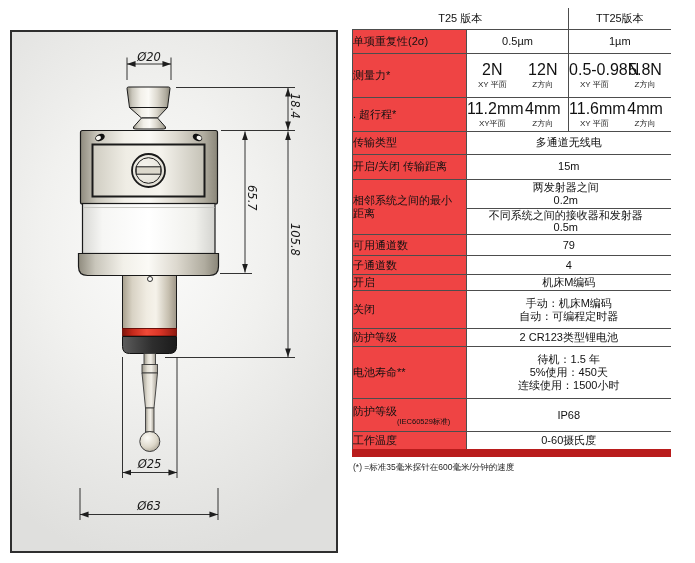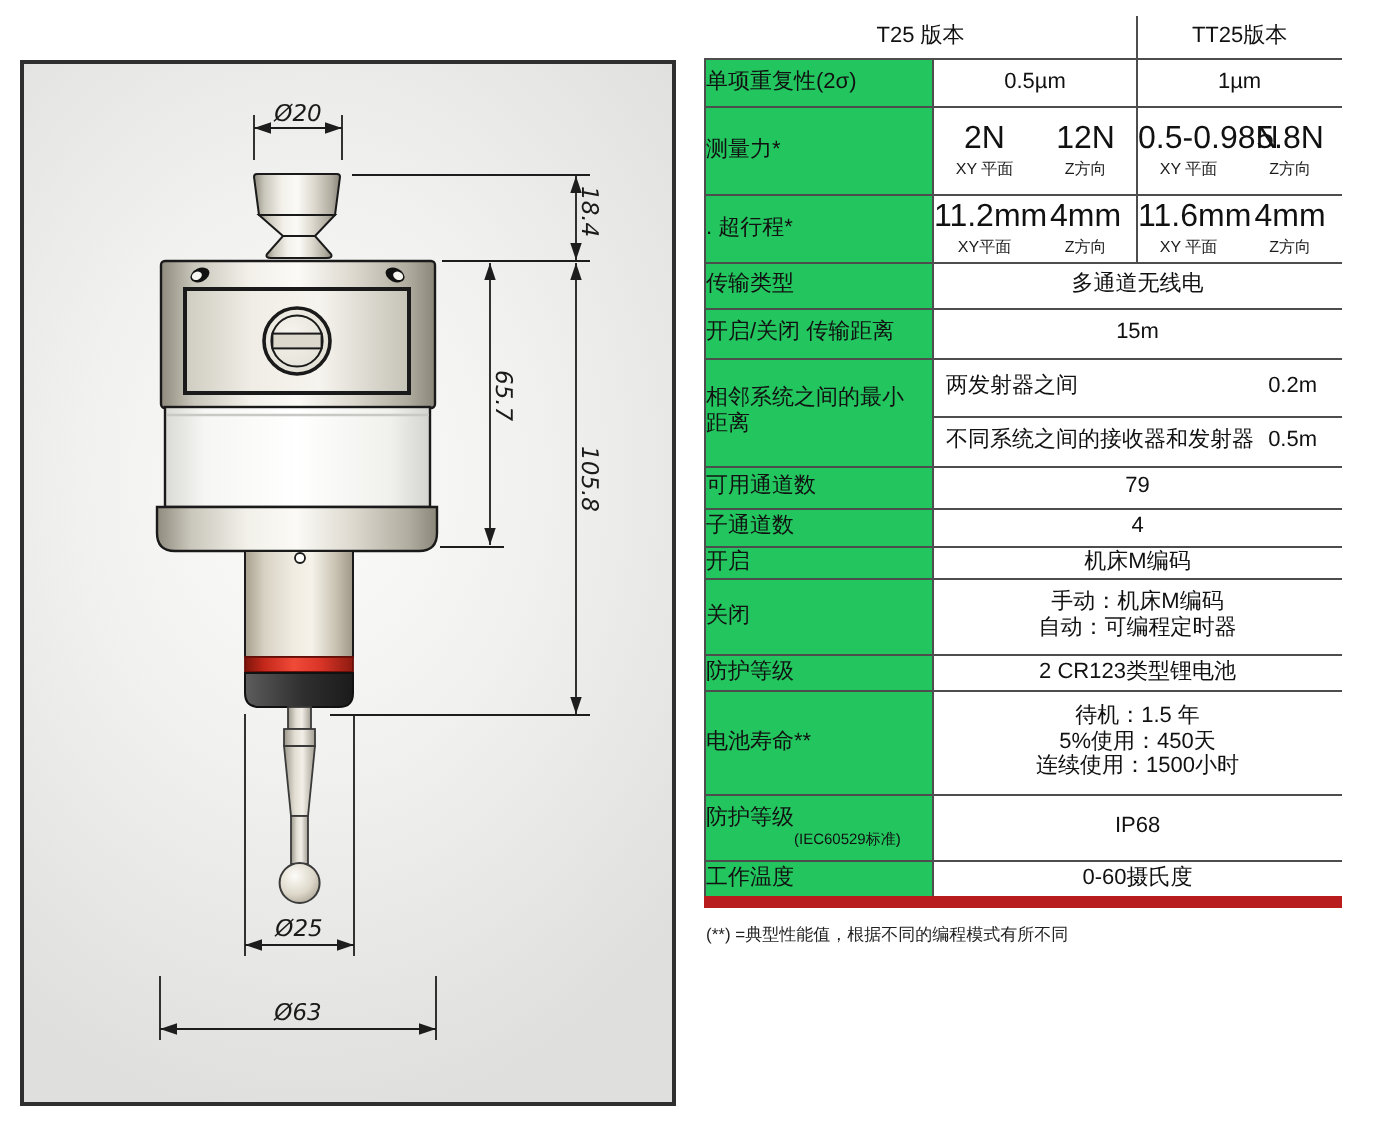--- a/index.html
+++ b/index.html
@@ -21,31 +21,31 @@
     position:absolute;left:352px;top:8px;width:318px;
     border-collapse:collapse;table-layout:fixed;
   }
   table.spec td{
     padding:0;vertical-align:middle;font-size:11px;line-height:1.18;
     border-bottom:1px solid #4d4d4d;overflow:visible;
   }
   td.hd{text-align:center;font-size:11px;border-bottom:1px solid #4d4d4d;margin-top:12px;}
   td.hd-l{border-right:1px solid #4d4d4d;}
   td.lab{
-    background:#22c55e;text-align:left;padding:2px 3px 2px 5px;
+    background:#ef4444;text-align:left;padding:2px 3px 2px 5px;
     border-left:1px solid #4d4d4d;border-right:1px solid #4d4d4d;
   }
   td.val{text-align:center;}
   td.mid{border-right:1px solid #4d4d4d;}
   .v{display:block;font-size:16px;white-space:nowrap;}
   .u{display:block;font-size:8px;color:#1c1c1c;white-space:nowrap;}
   .ml{white-space:pre-line;}
   .labnote{display:block;font-size:7.5px;padding-left:44px;}
-  .subrow{display:flex;justify-content:space-between;align-items:center;padding:0 12px 0 6px;}
-  tr.last td{border-bottom:6px solid #b91c1c;}
+  .subrow{display:flex;justify-content:space-between;align-items:center;padding:0 12px 0 6px;flex-direction:column;}
+  tr.last td{border-bottom:8px solid #b91c1c;}
   .fnotes{
     position:absolute;left:353px;top:461px;width:330px;
     font-size:8.5px;line-height:13px;color:#1f1f1f;
   }
   .fnotes div{white-space:nowrap;}
 </style>
 </head>
 <body>
 
 <div class="panel">
@@ -308,14 +308,14 @@
     <td class="val" colspan="4">IP68</td>
   </tr>
   <tr style="height:21px" class="last">
     <td class="lab">工作温度</td>
     <td class="val" colspan="4">0-60摄氏度</td>
   </tr>
 </tbody>
   </table>
 
 <div class="fnotes">
-  <div>(**) =典型性能值，根据不同的编程模式有所不同</div>
+  <div>(*) =标准35毫米探针在600毫米/分钟的速度</div>
 </div>
 
 </body></html>

